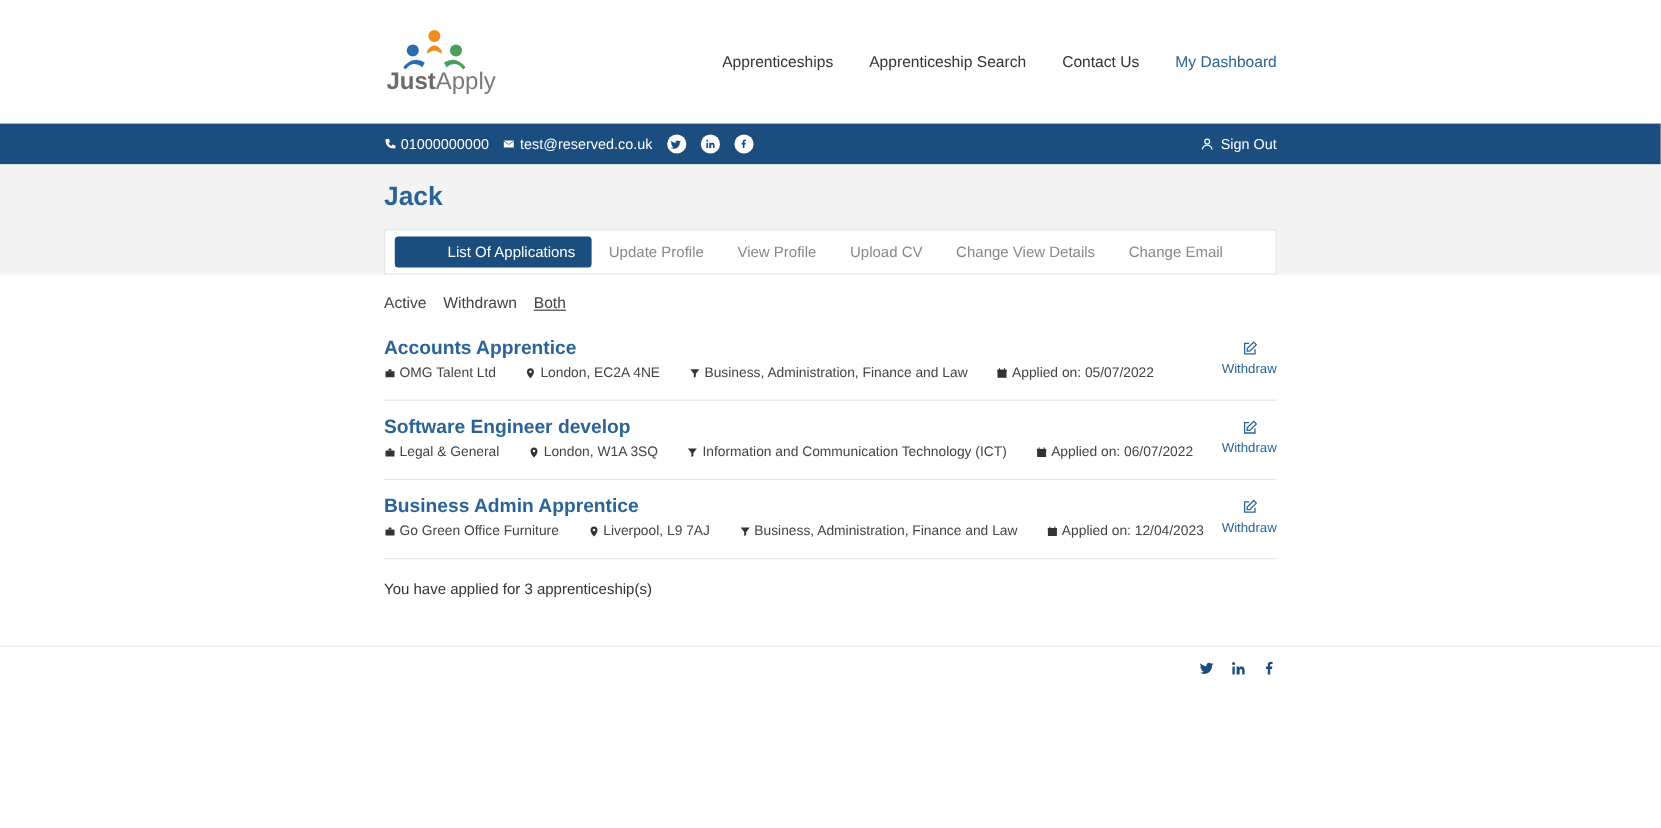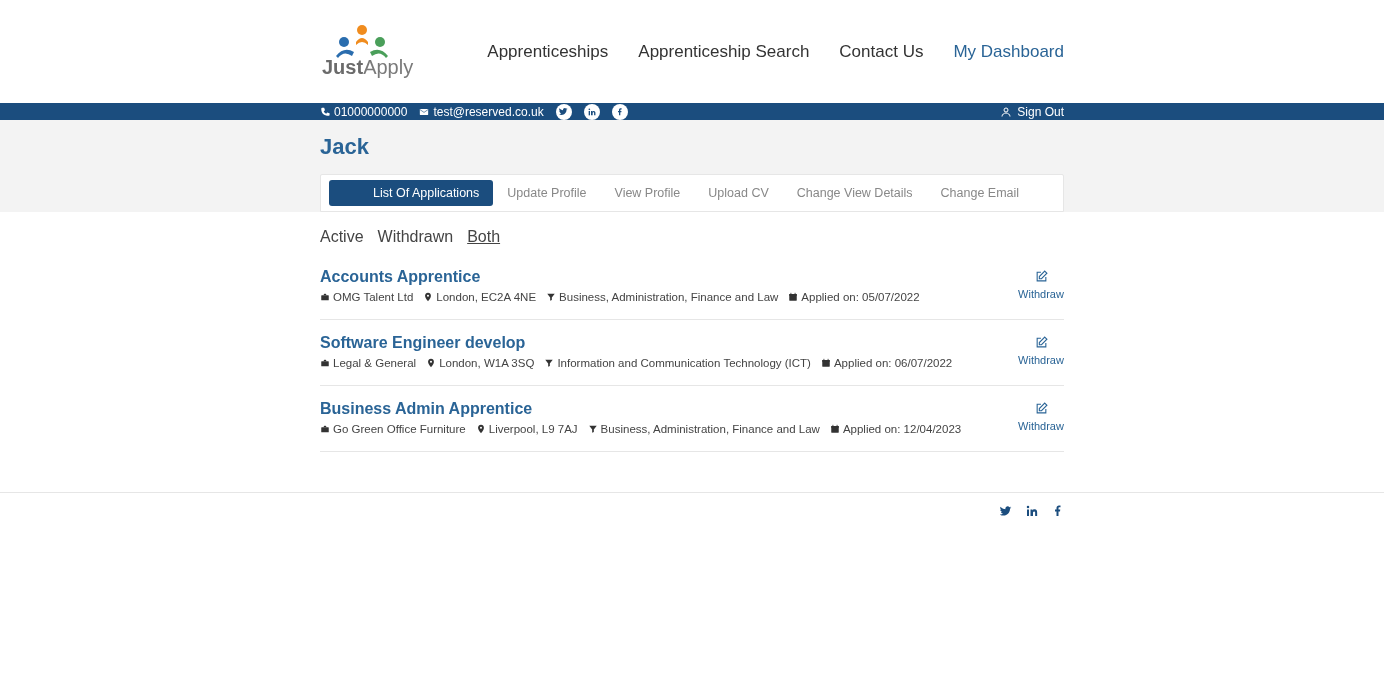--- a/index.html
+++ b/index.html
@@ -7,51 +7,51 @@
   a { text-decoration: none; }
 
   .container { width: 744px; margin: 0 auto; }
 
   
   .header-top { background: #fff; }
   .header-top .container { display: flex; align-items: center; height: 103px; }
   .logo { display: flex; align-items: center; }
   .logo svg { display: block; }
   .nav { margin-left: auto; display: flex; gap: 30px; align-items: center; }
-  .nav a { color: #333; font-size: 17px; font-weight: 500; }
+  .nav a { color: #333; font-size: 13px; font-weight: 500; }
   .nav a.active { color: #2a6496; }
 
   
   .contact-bar { background: #1b4d7e; color: #fff; font-size: 12px; }
-  .contact-bar .container { display: flex; align-items: center; height: 17px; }
+  .contact-bar .container { display: flex; align-items: center; height: 34px; }
   .contact-left { display: flex; align-items: center; gap: 12px; }
   .contact-item { display: flex; align-items: center; gap: 4px; }
   .social-circle { width: 16px; height: 16px; background: #fff; border-radius: 50%; display: inline-flex; align-items: center; justify-content: center; color: #1b4d7e; font-size: 9px; font-weight: bold; }
   .signout { margin-left: auto; display: flex; align-items: center; gap: 5px; cursor: pointer; }
 
   
   .page-head { background: #f3f3f3; padding: 14px 0 0; }
   .page-title { color: #2a6496; font-size: 22px; font-weight: 600; margin-bottom: 14px; }
 
   
   .tabs-wrap { background: #fff; border: 1px solid #e6e6e6; border-radius: 2px 2px 0 0; padding: 5px 8px; display: flex; gap: 0; }
   .tab { padding: 6px 14px; font-size: 12.5px; color: #888; border-radius: 3px; cursor: pointer; }
   .tab.active { background: #1b4d7e; color: #fff; padding-left: 44px; }
 
   
   .main { background: #fff; padding: 16px 0 40px; }
-  .filter-row { display: flex; gap: 14px; font-size: 16px; margin-bottom: 16px; }
+  .filter-row { display: flex; gap: 14px; font-size: 13px; margin-bottom: 16px; }
   .filter-item { color: #444; cursor: pointer; }
   .filter-item.active { text-decoration: underline; }
 
   
   .app-card { border-bottom: 1px solid #e6e6e6; padding: 6px 0 16px; display: flex; }
   .app-main { flex: 1; }
   .app-title { color: #2a6496; font-size: 16px; font-weight: 600; margin-bottom: 5px; }
-  .app-meta { font-size: 11.5px; color: #444; display: flex; flex-wrap: wrap; gap: 10px; align-items: flex-start; }
+  .app-meta { font-size: 11.5px; color: #444; display: flex; flex-wrap: wrap; gap: 24px; align-items: flex-start; }
   .app-meta .meta-item { display: inline-flex; align-items: center; gap: 3px; }
   .app-action { text-align: center; color: #2a6496; font-size: 11px; display: flex; flex-direction: column; align-items: center; justify-content: flex-start; gap: 2px; min-width: 46px; padding-top: 2px; cursor: pointer;}
   .app-action .icon { font-size: 13px; }
 
   .summary { font-size: 12.5px; margin-top: 18px; }
 
   
   .footer { border-top: 1px solid #e6e6e6; padding: 12px 0; font-size: 11px; color: #888; }
   .footer .container { display: flex; align-items: center; }
   .footer a { color: #888; text-decoration: underline; }
@@ -284,20 +284,21 @@
         <span class="icon">
           <svg width="13" height="13" viewBox="0 0 24 24" fill="none" stroke="#2a6496" stroke-width="2">
               <path d="M11 4H4v16h16v-7"></path>
               <path d="M18 2l4 4-10 10H8v-4z"></path>
             </svg>
         </span>
         <span>Withdraw</span>
       </div>
     </div>
 
+    <div class="summary">You have applied for 3 apprenticeship(s)</div>
   </div>
 </div>
 
 <div class="footer">
   <div class="container">
     <div class="footer-social">
       <span>
         <svg width="12" height="12" viewBox="0 0 24 24" fill="#1b4d7e">
             <path d="M23 5c-1 .5-2 .8-3 .9 1-.6 1.8-1.6 2.2-2.8-1 .6-2 1-3.2 1.2C18 3.3 16.8 2.7 15.4 2.7c-2.6 0-4.7 2.1-4.7 4.7 0 .4 0 .7.1 1C6.9 8.2 3.4 6.3 1.1 3.4.7 4.1.5 4.9.5 5.8c0 1.6.8 3.1 2.1 3.9-.8 0-1.5-.2-2.2-.6v.1c0 2.3 1.6 4.2 3.8 4.6-.4.1-.8.2-1.3.2-.3 0-.6 0-.9-.1.6 1.9 2.3 3.2 4.4 3.3-1.6 1.3-3.6 2-5.8 2-.4 0-.7 0-1.1-.1 2.1 1.3 4.5 2.1 7.2 2.1 8.6 0 13.3-7.1 13.3-13.3v-.6c.9-.7 1.7-1.5 2.3-2.4z"></path>
           </svg>

